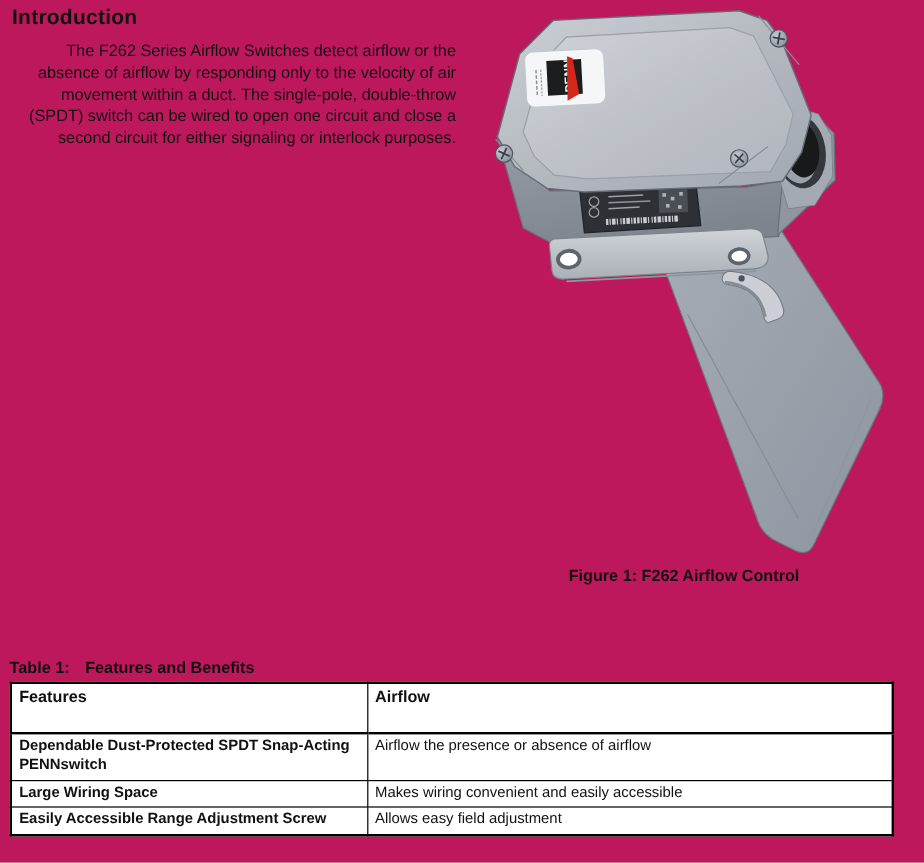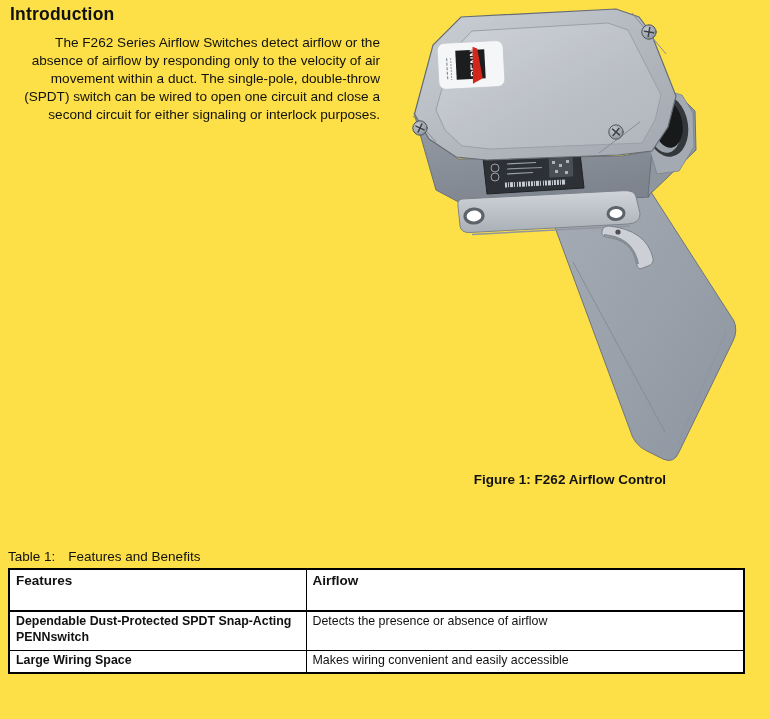--- a/index.html
+++ b/index.html
@@ -1,31 +1,31 @@
 <!DOCTYPE html>
 <html><head>
 <meta charset="utf-8">
 <style>
   html,body{margin:0;padding:0;background:#ffffff;}
   .page{
-    position:relative;width:770px;height:719px;background:#fde047;overflow:hidden;
+    position:relative;width:770px;height:719px;background:#be185d;overflow:hidden;
     font-family:"Liberation Sans","DejaVu Sans",sans-serif;color:#111;
   }
   
   .intro{position:absolute;left:10px;top:4px;width:370px;}
   .intro h1{font-size:17.5px;font-weight:bold;margin:0 0 9px 0;letter-spacing:0.2px;}
   .intro p{font-size:13.6px;line-height:18px;margin:0 0 11px 0;text-align:right;}
   
   .figure-svg{position:absolute;left:0;top:0;width:770px;height:468px;}
   .fig-caption{
     position:absolute;left:420px;top:472px;width:300px;text-align:center;
     font-size:13.5px;font-weight:bold;
   }
   
-  .tbl-caption{position:absolute;left:8px;top:549px;font-size:13.5px;font-weight:normal;}
+  .tbl-caption{position:absolute;left:8px;top:549px;font-size:13.5px;font-weight:bold;}
   .tbl-caption .cap-title{margin-left:13px;}
   table.features{
     position:absolute;left:8px;top:568px;width:737px;
     border-collapse:collapse;table-layout:fixed;background:#fff;
     border:2.5px solid #000;
   }
   table.features th{
     font-size:13.5px;font-weight:bold;text-align:left;
     padding:3px 6px 22px 6px;border:1.4px solid #000;border-bottom:2.5px solid #000;
   }
@@ -174,22 +174,26 @@
       </colgroup>
     <thead>
       <tr>
         <th>Features</th>
         <th>Airflow</th>
       </tr>
     </thead>
     <tbody>
       <tr>
         <td class="feat">Dependable Dust-Protected SPDT Snap-Acting PENNswitch</td>
-        <td>Detects the presence or absence of airflow</td>
+        <td>Airflow the presence or absence of airflow</td>
       </tr>
       <tr>
         <td class="feat">Large Wiring Space</td>
         <td>Makes wiring convenient and easily accessible</td>
+      </tr>
+      <tr>
+        <td class="feat">Easily Accessible Range Adjustment Screw</td>
+        <td>Allows easy field adjustment</td>
       </tr>
     </tbody>
   </table>
 
 </div>
 
 </body></html>

